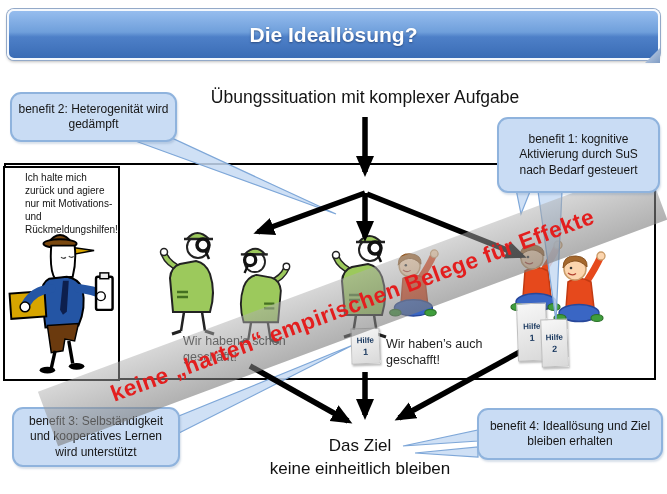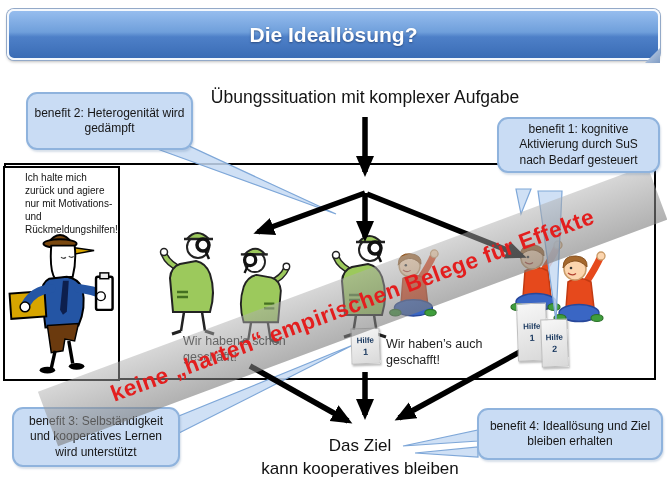--- a/index.html
+++ b/index.html
@@ -22,22 +22,22 @@
   
   .mainbox{left:4px;top:163px;width:648px;height:213px;border:2px solid #000;background:#fff;z-index:1;}
   .teacherbox{left:3px;top:166px;width:113px;height:211px;border:2px solid #000;background:#fff;z-index:2;}
   .teacherbox .txt{padding:3px 2px 0 20px;font-size:10px;line-height:1.3;color:#141414;}
 
   
   .callout{background:#c9dcf4;border:2px solid #8fb3dd;border-radius:11px;
     display:flex;align-items:center;justify-content:center;text-align:center;
     font-size:12px;line-height:1.28;color:#161616;padding:3px 6px;box-sizing:border-box;
     box-shadow:1px 2px 2px rgba(100,130,170,.25);}
-  .b2{left:26px;top:92px;width:167px;height:58px;z-index:9;}
-  .b1{left:497px;top:117px;width:163px;height:56px;z-index:60;}
+  .b2{left:10px;top:92px;width:167px;height:50px;z-index:9;}
+  .b1{left:497px;top:117px;width:163px;height:76px;z-index:60;}
   .b3{left:12px;top:407px;width:168px;height:60px;z-index:8;}
   .b4{left:477px;top:408px;width:186px;height:52px;z-index:9;}
 
   
   .speech{font-size:12.5px;line-height:1.28;color:#222;z-index:7;}
   .sp-left{left:183px;top:333px;width:122px;}
   .sp-mid{left:386px;top:336px;width:132px;}
 
   
   .goal{left:230px;top:434px;width:260px;text-align:center;font-size:17px;line-height:1.38;color:#111;z-index:4;}
@@ -174,21 +174,21 @@
     <span class="l">Hilfe</span>
     <span class="n">1</span>
   </div>
   <div class="hilfe hc-r2">
     <span class="l">Hilfe</span>
     <span class="n">2</span>
   </div>
 
   <div class="abs goal">
     <span>Das Ziel</span>
-    <span>kann kooperatives bleiben</span>
+    <span>keine einheitlich bleiben</span>
   </div>
 
   <div class="abs callout b2">benefit 2: Heterogenität wird gedämpft</div>
   <div class="abs callout b3">benefit 3: Selbstän­digkeit und kooperatives Lernen wird unterstützt</div>
   <div class="abs callout b4">benefit 4: Ideallösung und Ziel bleiben erhalten</div>
 
   <div class="abs band">
     <span class="w">keine „harten“ empirischen Belege für Effekte</span>
   </div>
 

